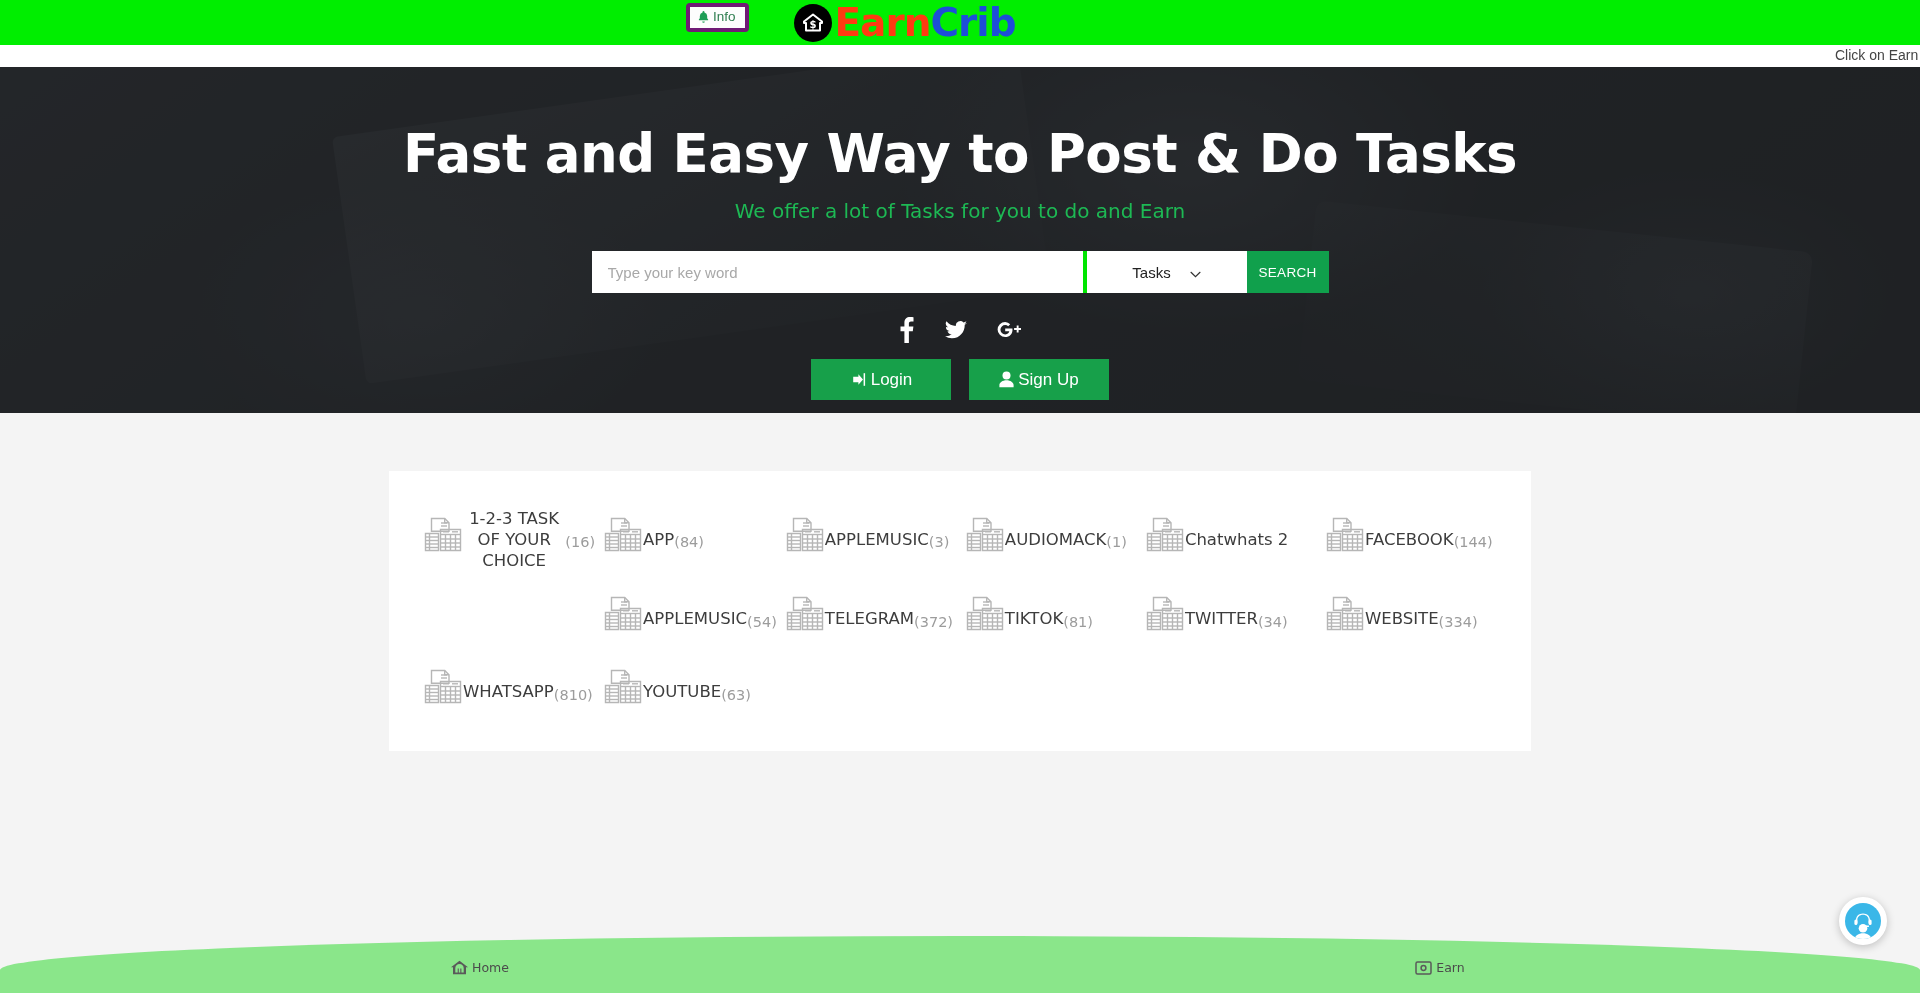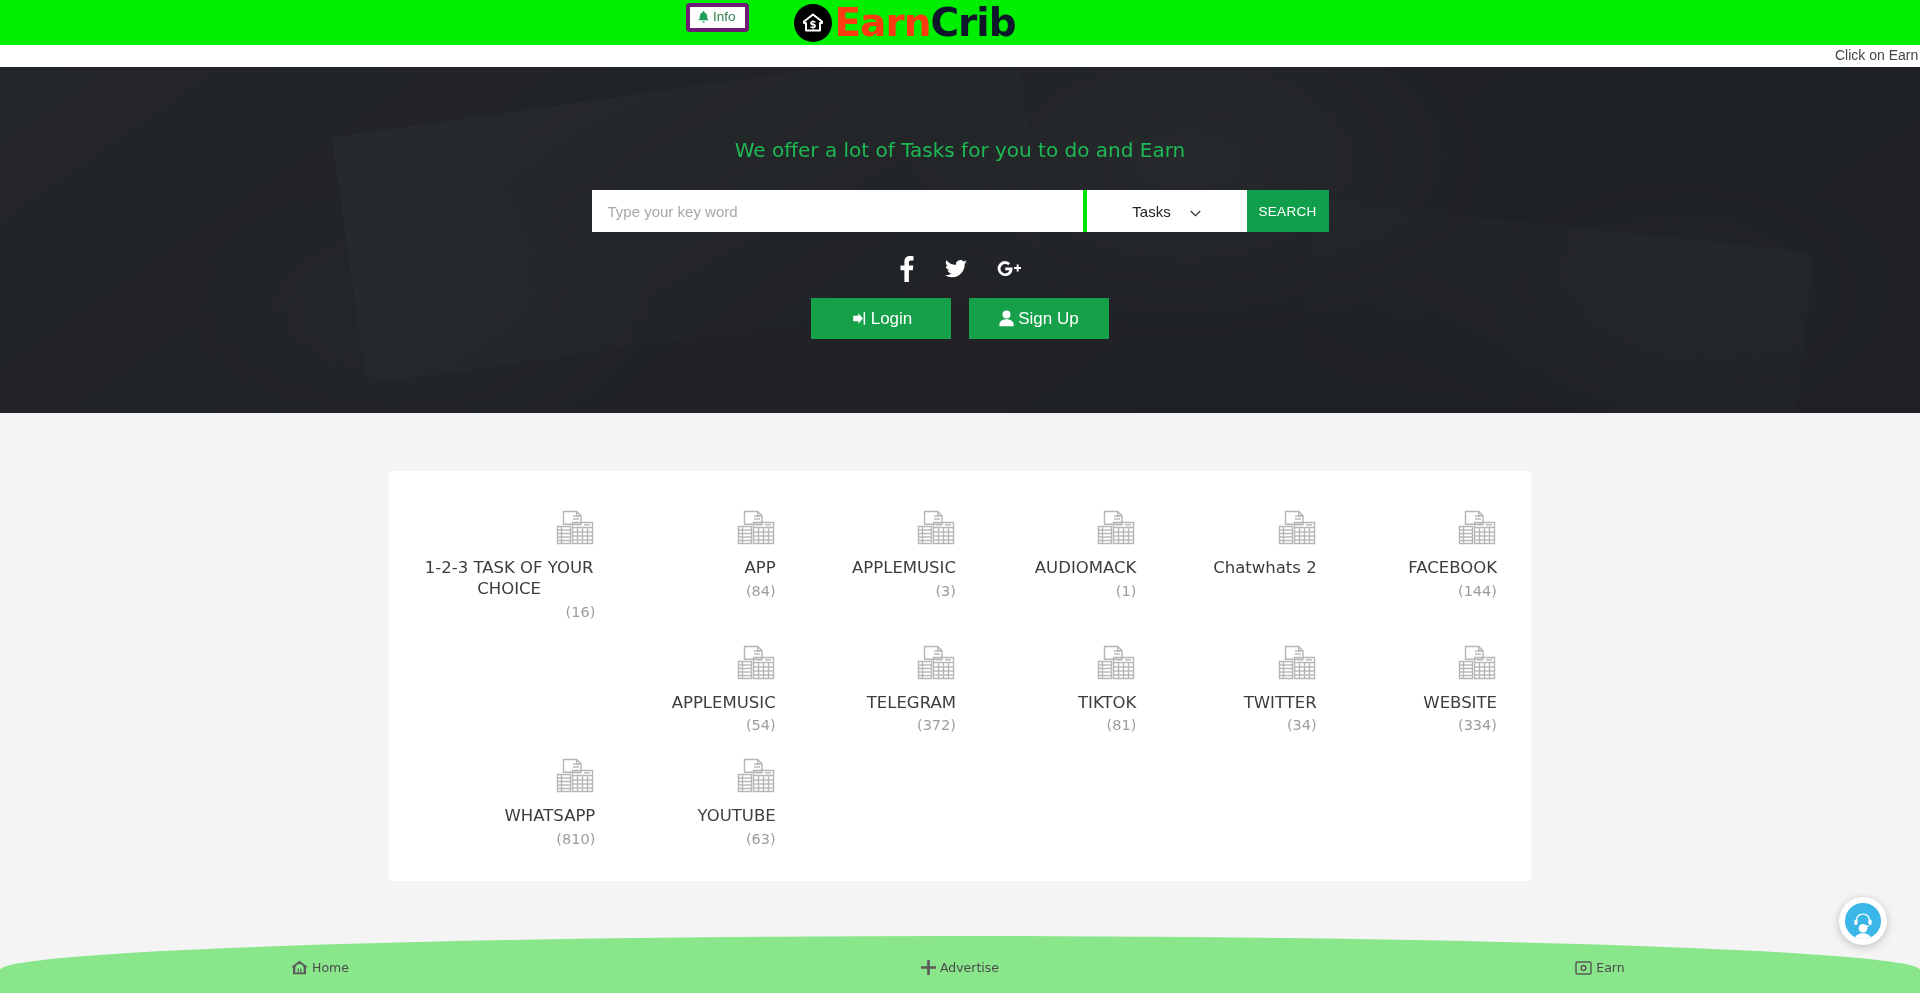--- a/index.html
+++ b/index.html
@@ -35,21 +35,21 @@
   }
   .logo-badge svg { display:block; }
   .logo-text {
     font-size:39px;
     font-weight:bold;
     letter-spacing:-1px;
     line-height:1;
     font-family:"DejaVu Sans", sans-serif;
   }
   .logo-earn { color:#ff3b11; }
-  .logo-crib { color:#0f172a; }
+  .logo-crib { color:#1d4ed8; }
 
   .info-btn {
     position:absolute;
     left:686px;
     top:3px;
     background:#fdfdfd;
     border:4px solid #701a75;
     border-radius:4px;
     padding:3px 9px 4px 7px;
     font-size:13.5px;
@@ -225,22 +225,22 @@
     background:#fff;
     padding:38px 30px 34px;
   }
   .cat-grid {
     display:grid;
     grid-template-columns:repeat(6,1fr);
     row-gap:24px;
   }
   .cat-item {
     display:flex;
-    flex-direction:column;
-    align-items:flex-end;
+    flex-direction:row;
+    align-items:center;
     cursor:pointer;
     padding:0 4px;
   }
   .cat-icon { margin-bottom:11px; }
   .cat-icon svg { display:block; }
   .cat-name {
     font-size:16.5px;
     color:#3d3d3d;
     text-align:center;
     line-height:1.26;
@@ -337,20 +337,21 @@
 
 <div class="marquee">
   <div class="marquee-text">Click on Earn t</div>
 </div>
 
 <div class="hero">
   <div class="hero-photo"></div>
   <div class="hero-overlay"></div>
 
   <div class="hero-inner">
+    <div class="hero-title">Fast and Easy Way to Post &amp; Do Tasks</div>
     <div class="hero-sub">We offer a lot of Tasks for you to do and Earn</div>
 
     <div class="search-row">
       <input class="search-input" type="text" placeholder="Type your key word" style="">
       <div class="search-divider"></div>
       <div class="search-select">
         <span>Tasks</span>
         <span>
           <svg width="11" height="7" viewBox="0 0 11 7">
             <path d="M1 1.3 L5.5 5.6 L10 1.3" fill="none" stroke="#333" stroke-width="1.2" stroke-linecap="round"></path>
@@ -816,28 +817,20 @@
     <div class="nav-item">
       <div class="nav-icon">
         <svg width="17" height="15" viewBox="0 0 17 15" fill="#5a5a5a">
           <path d="M8.5.8 0 7.3h2v7h13v-7h2zM4.3 12.6V8.1a4.2 4.2 0 0 1 8.4 0v4.5zm2.4 0V8.6h1.1v4zm2.6 0V8.6h1.1v4z"></path>
         </svg>
       </div>
       <div class="nav-label">Home</div>
     </div>
     <div class="nav-item">
       <div class="nav-icon">
-        <svg width="15" height="15" viewBox="0 0 15 15" fill="#5a5a5a">
-          <path d="M6.2 0h2.6v6.2H15v2.6H8.8V15H6.2V8.8H0V6.2h6.2z"></path>
-        </svg>
-      </div>
-      <div class="nav-label">Advertise</div>
-    </div>
-    <div class="nav-item">
-      <div class="nav-icon">
         <svg width="17" height="14" viewBox="0 0 17 14" fill="none" stroke="#5a5a5a" stroke-width="1.5">
           <rect x="1" y="1" width="15" height="12" rx="1.5"></rect>
           <circle cx="8.5" cy="7" r="2.4"></circle>
         </svg>
       </div>
       <div class="nav-label">Earn</div>
     </div>
   </div>
 
 </body></html>

